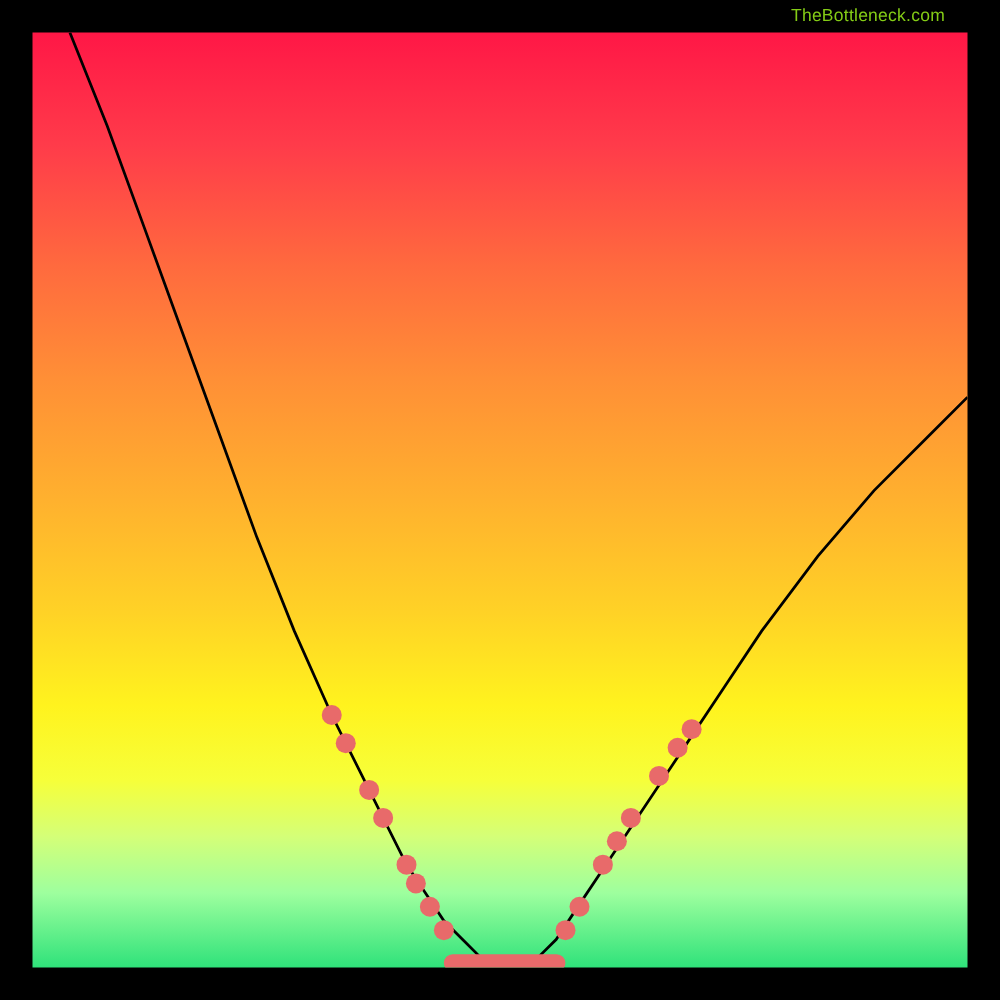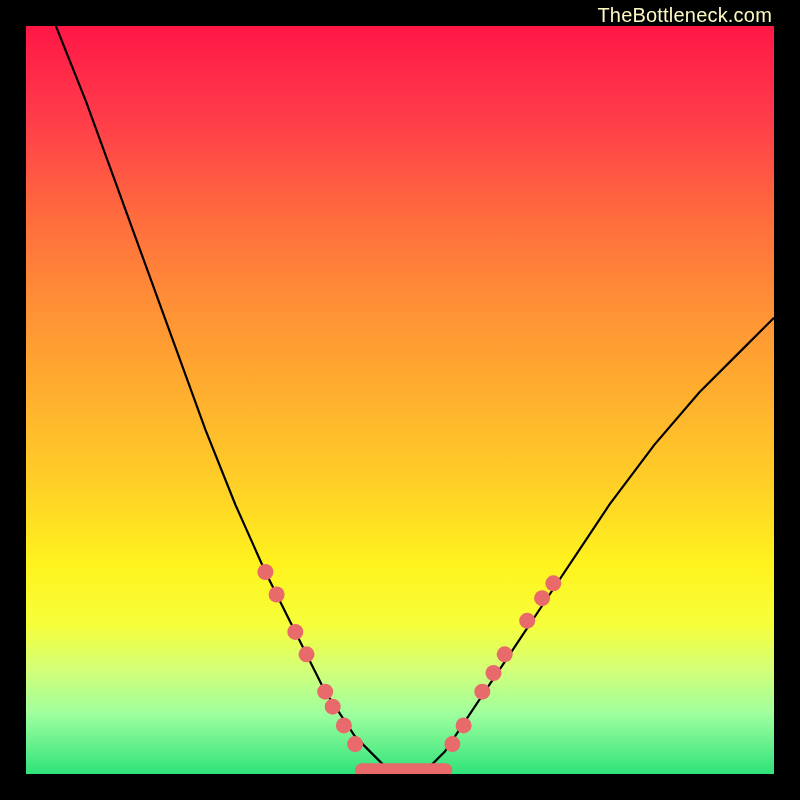--- a/index.html
+++ b/index.html
@@ -26,23 +26,23 @@
       #ffd226 62%,
       #fff31e 72%,
       #f6ff3a 80%,
       #d4ff78 86%,
       #9eff9e 92%,
       #2fe27a 100%);
   }
   .watermark {
     position: absolute;
     top: 4px;
-    right: 28px;
-    color: #fef9c3;
-    font-size: 20px;
+    right: 44px;
+    color: #84cc16;
+    font-size: 14px;
     letter-spacing: 0.2px;
     font-weight: 500;
     user-select: none;
   }
   svg {
     position: absolute;
     left: 0;
     top: 0;
   }
 </style>

